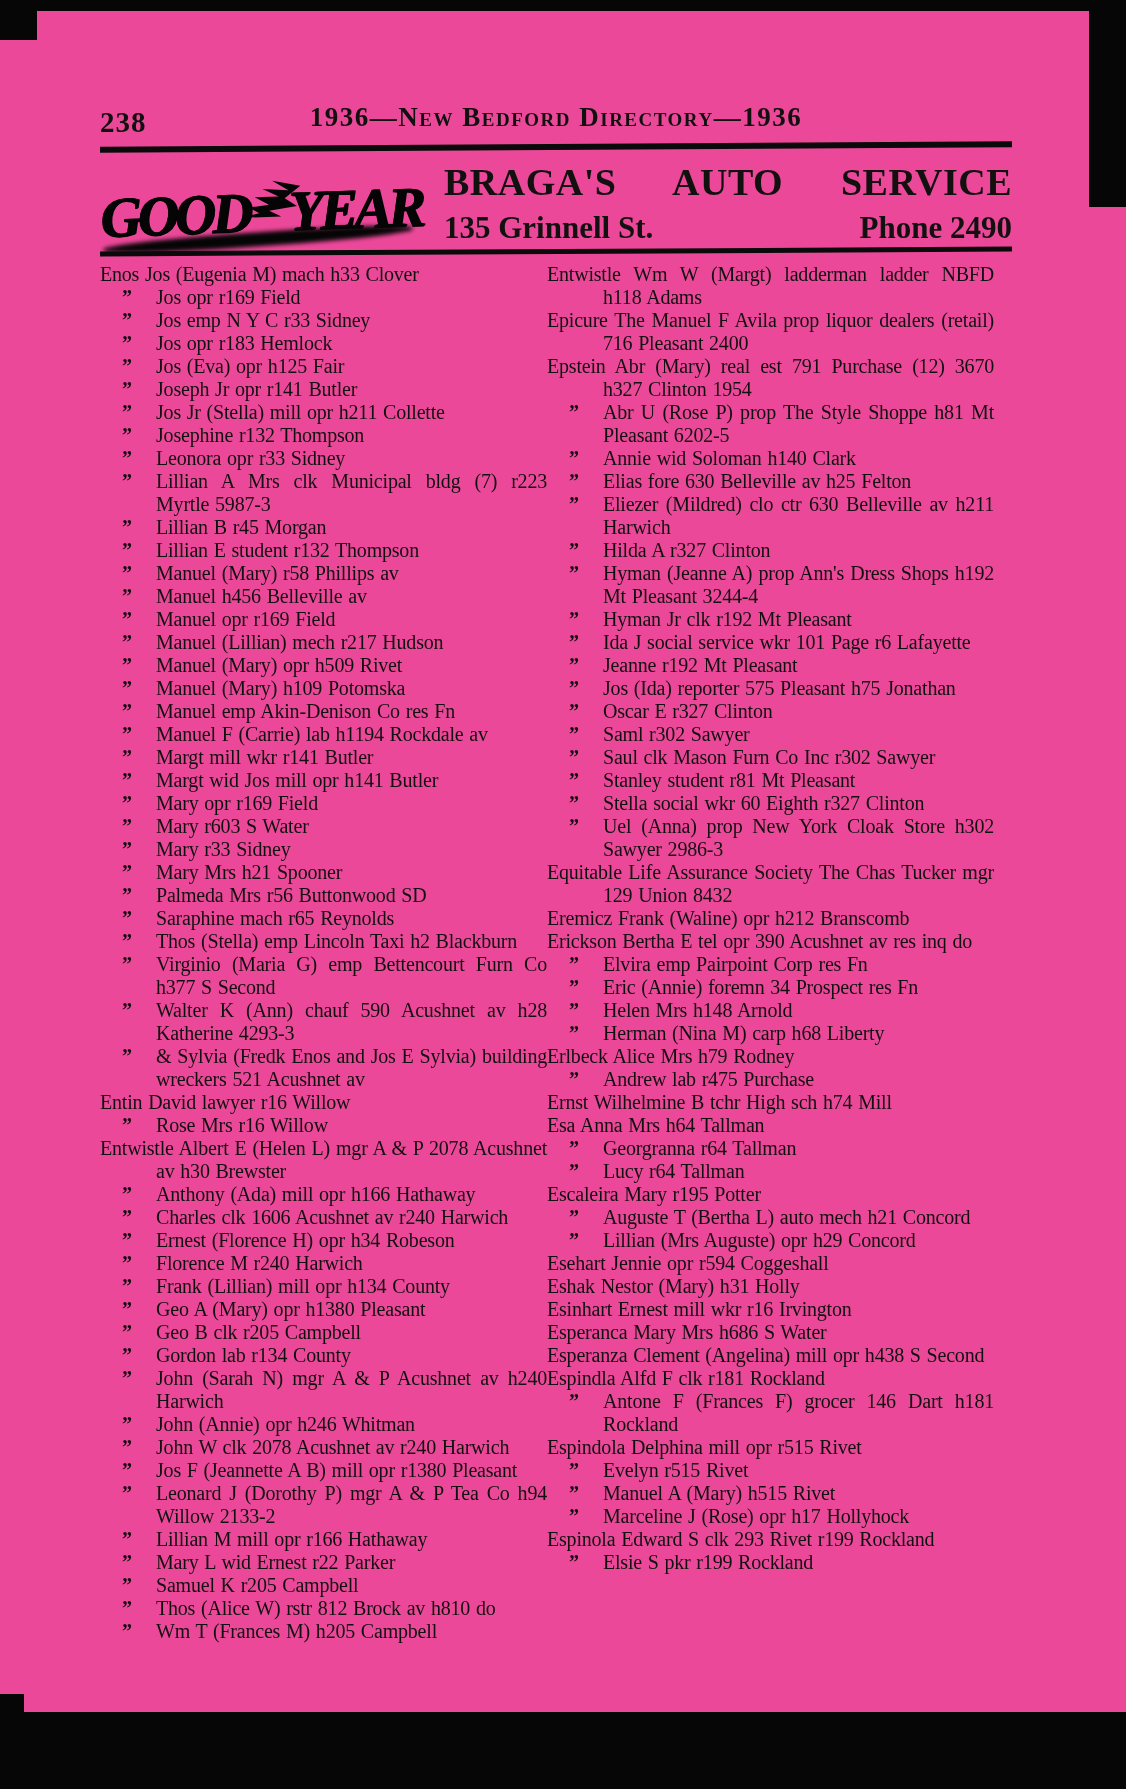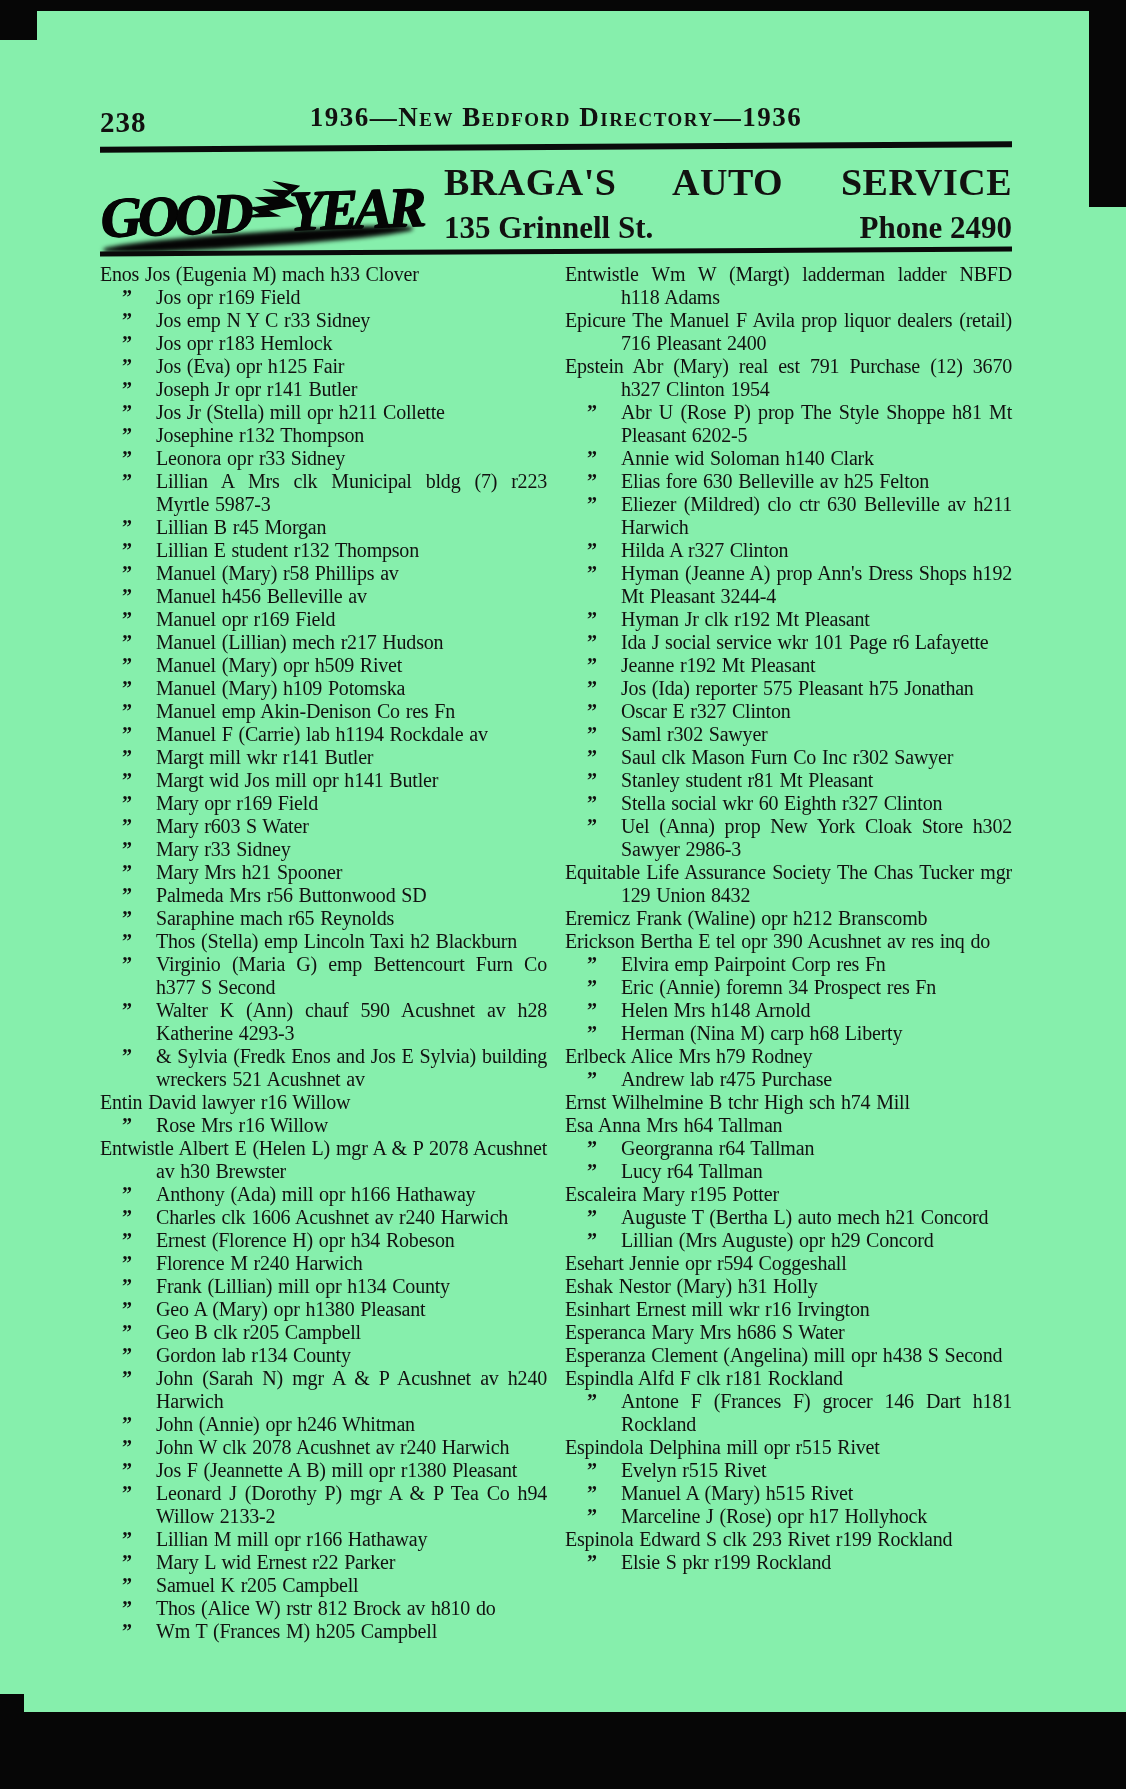--- a/index.html
+++ b/index.html
@@ -5,21 +5,21 @@
   html,body{margin:0;padding:0;}
   body{
     width:1126px;height:1789px;
     background:#e9e7e0;
     font-family:"Liberation Serif", serif;
     position:relative;
     overflow:hidden;
   }
   .sheet{
     position:absolute;inset:0;
-    background:#86efac;
+    background:#ec4899;
     color:#121110;
     text-decoration:underline;
   }
   
   .scan{position:absolute;background:#060606;}
   .scan-top{left:0;top:0;width:1126px;height:11px;}
   .scan-topleft{left:0;top:0;width:37px;height:40px;}
   .scan-right{right:0;top:0;width:37px;height:207px;}
   .scan-bottom{left:0;top:1712px;width:1126px;height:77px;}
   .scan-bottomleft{left:0;top:1694px;width:24px;height:20px;}
@@ -69,21 +69,21 @@
   .adright{flex:1 1 auto;margin-left:14px;padding-top:2px;}
   .ad-line1{
     font-size:38px;font-weight:bold;letter-spacing:.5px;
     text-align:justify;text-align-last:justify;
   }
   .ad-line2{
     display:flex;justify-content:space-between;
     font-size:31px;font-weight:bold;margin-top:6px;
   }
 
-  .cols{display:flex;gap:18px;margin-top:9px;}
+  .cols{display:flex;margin-top:9px;}
   .col{width:447px;}
   .entry{
     margin:0;
     font-size:20px;line-height:23px;
     text-align:justify;
     padding-left:56px;text-indent:-56px;
     letter-spacing:-0.2px;
     word-spacing:1px;
   }
   .entry .dit{

